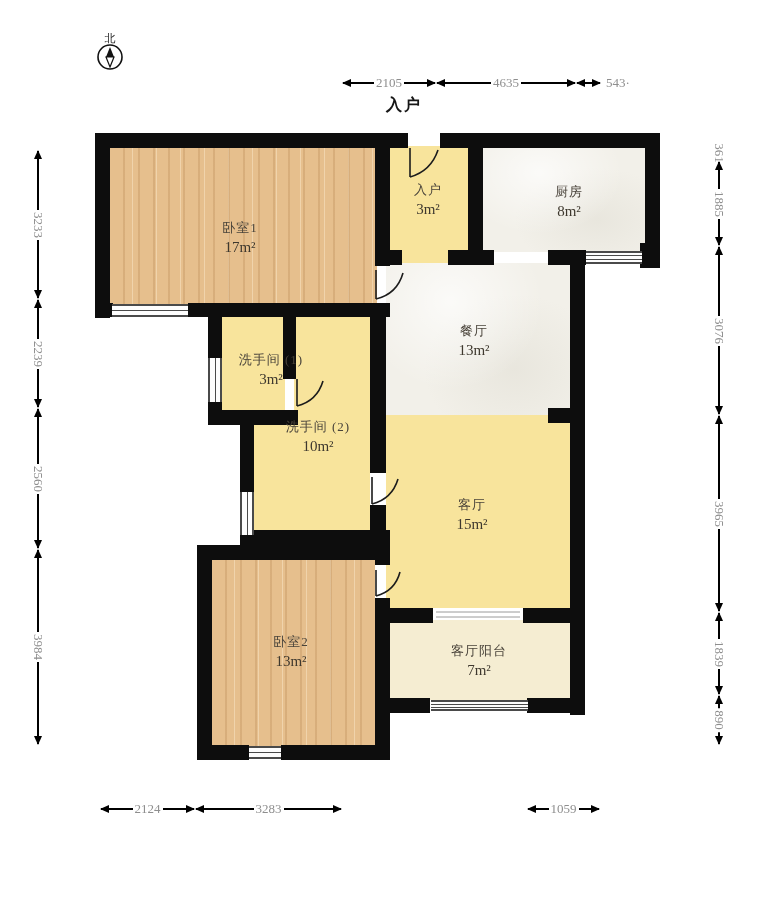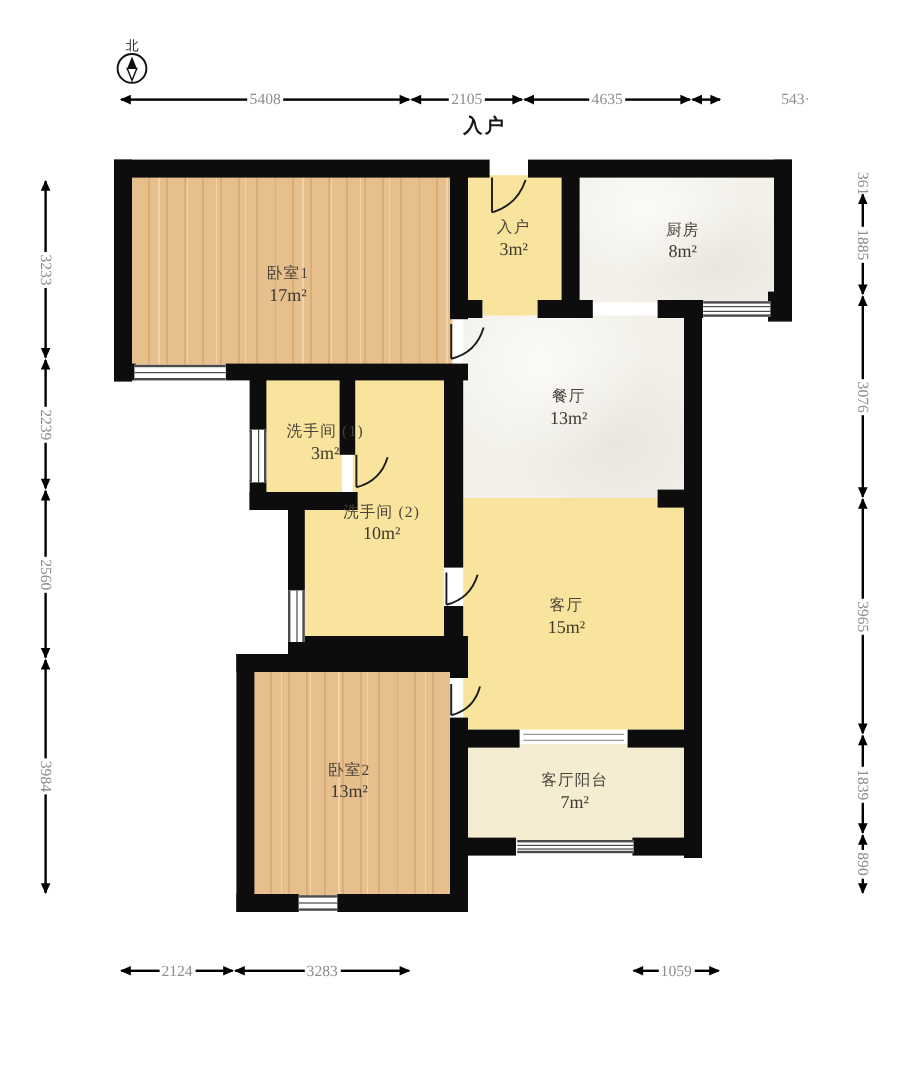--- a/index.html
+++ b/index.html
@@ -41,21 +41,21 @@
           border:4.5px solid rgba(0,0,0,0);border-right:0;border-left:9px solid #000;}
   .dv{width:18px;}
   .dv .ln{position:absolute;top:1px;bottom:1px;left:50%;width:1.4px;margin-left:-.7px;background:#000;}
   .dv .al{position:absolute;top:0;left:50%;transform:translateX(-50%);width:0;height:0;
           border:4.5px solid rgba(0,0,0,0);border-top:0;border-bottom:9px solid #000;}
   .dv .ar{position:absolute;bottom:0;left:50%;transform:translateX(-50%);width:0;height:0;
           border:4.5px solid rgba(0,0,0,0);border-bottom:0;border-top:9px solid #000;}
   .dim .lb{position:absolute;left:50%;top:50%;transform:translate(-50%,-50%);
            background:#fff;color:#8e8e8e;font-size:13px;padding:0 2px;white-space:nowrap;}
   .dv .lb{transform:translate(-50%,-50%) rotate(90deg);}
-  .dh.lb-out .lb{left:100%;top:50%;transform:translate(3px,-50%);background:rgba(0,0,0,0);margin-left:45px;}
+  .dh.lb-out .lb{left:100%;top:50%;transform:translate(3px,-50%);background:rgba(0,0,0,0);}
   
   .entry-top-label{position:absolute;left:404px;top:95px;transform:translateX(-50%);
                    font-size:16px;font-weight:bold;color:#161616;letter-spacing:2px;}
   .watermark{position:absolute;left:378px;top:449px;transform:translate(-50%,-50%);
              text-align:center;color:rgba(221,166,92,.85);pointer-events:none;}
   .watermark .wm1{font-size:27px;font-weight:bold;letter-spacing:7px;text-shadow:0 0 2px rgba(255,255,255,.6);}
   .watermark .wm2{font-size:11px;letter-spacing:2px;margin-top:-2px;color:rgba(221,166,92,.8);}
   svg.overlay{position:absolute;left:0;top:0;pointer-events:none;}
 </style>
 </head>
@@ -167,26 +167,20 @@
     <div class="rname">卧室2</div>
     <div class="rarea">13m²</div>
   </div>
   <div class="rlabel" style="left:479px;top:660px;">
     <div class="rname">客厅阳台</div>
     <div class="rarea">7m²</div>
   </div>
 
   <div class="entry-top-label">入户</div>
 
-  <div class="dim dh" style="left:100px;top:74px;width:242px;">
-    <div class="ln"></div>
-      <div class="al"></div>
-      <div class="ar"></div>
-    <span class="lb">5408</span>
-  </div>
   <div class="dim dh" style="left:342px;top:74px;width:94px;">
     <div class="ln"></div>
       <div class="al"></div>
       <div class="ar"></div>
     <span class="lb">2105</span>
   </div>
   <div class="dim dh" style="left:436px;top:74px;width:140px;">
     <div class="ln"></div>
       <div class="al"></div>
       <div class="ar"></div>

